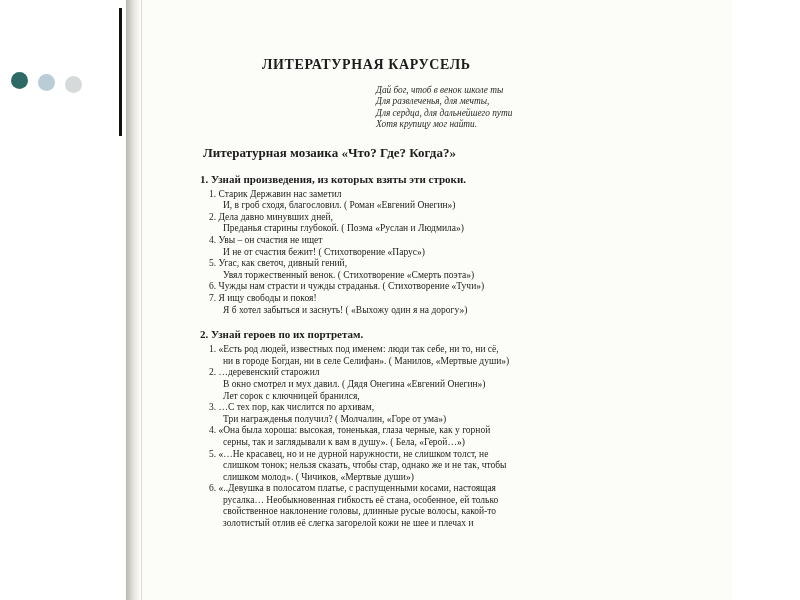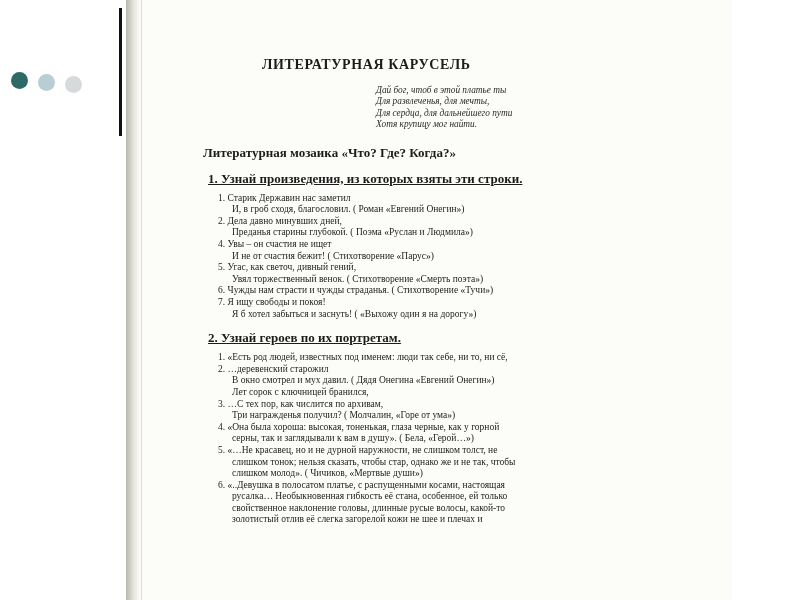--- a/index.html
+++ b/index.html
@@ -48,26 +48,25 @@
     font-style: italic;
     font-size: 9.3px; line-height: 11.4px;
     color: #2a2a2a;
   }
   .doc-subtitle {
     margin: 15px 0 0 3px;
     font-size: 13px; font-weight: bold; line-height: 13px;
   }
   .section { margin-top: 14px; }
   .section-heading {
-    margin: 8px;
-    font-size: 13px; font-weight: bold;
-    text-decoration: underline;
+    margin: 0;
+    font-size: 11px; font-weight: bold;
     line-height: 12px;
   }
-  .items { margin: 4px 0 0 18px; }
+  .items { margin: 4px 0 0 9px; }
   .item .line { white-space: nowrap; }
   .item .line.cont { margin-left: 14px; }
   .section + .section { margin-top: 12px; }
 </style>
 </head>
 <body>
 
 <div class="slide">
   <span class="bullet b1"></span>
   <span class="bullet b2"></span>
@@ -75,21 +74,21 @@
   <div class="vline"></div>
 
   <div class="scan">
     <div class="scan-edge"></div>
     <div class="scan-edge-line"></div>
 
     <div class="doc">
       <h1 class="doc-title">ЛИТЕРАТУРНАЯ КАРУСЕЛЬ</h1>
 
       <div class="epigraph">
-          <div>Дай бог, чтоб в этой платье ты</div>
+          <div>Дай бог, чтоб в венок школе ты</div>
           <div>Для развлеченья, для мечты,</div>
           <div>Для сердца, для дальнейшего пути</div>
           <div>Хотя крупицу мог найти.</div>
         </div>
 
       <h2 class="doc-subtitle">Литературная мозаика «Что? Где? Когда?»</h2>
 
       <div class="section">
         <h3 class="section-heading">1. Узнай произведения, из которых взяты эти строки.</h3>
         <div class="items">
@@ -117,20 +116,21 @@
               <div class="line cont">Я б хотел забыться и заснуть! ( «Выхожу один я на дорогу»)</div>
             </div>
           </div>
       </div>
 
       <div class="section">
         <h3 class="section-heading">2. Узнай героев по их портретам.</h3>
         <div class="items">
             <div class="item">
               <div class="line">1. «Есть род людей, известных под именем: люди так себе, ни то, ни сё,</div>
+              <div class="line cont">ни в городе Богдан, ни в селе Селифан».  ( Манилов, «Мертвые души»)</div>
             </div>
             <div class="item">
               <div class="line">2. …деревенский старожил</div>
               <div class="line cont">В окно смотрел и мух давил.  ( Дядя Онегина «Евгений Онегин»)</div>
               <div class="line cont">Лет сорок с ключницей бранился,</div>
             </div>
             <div class="item">
               <div class="line">3. …С тех пор, как числится по архивам,</div>
               <div class="line cont">Три награжденья получил? ( Молчалин, «Горе от ума»)</div>
             </div>

